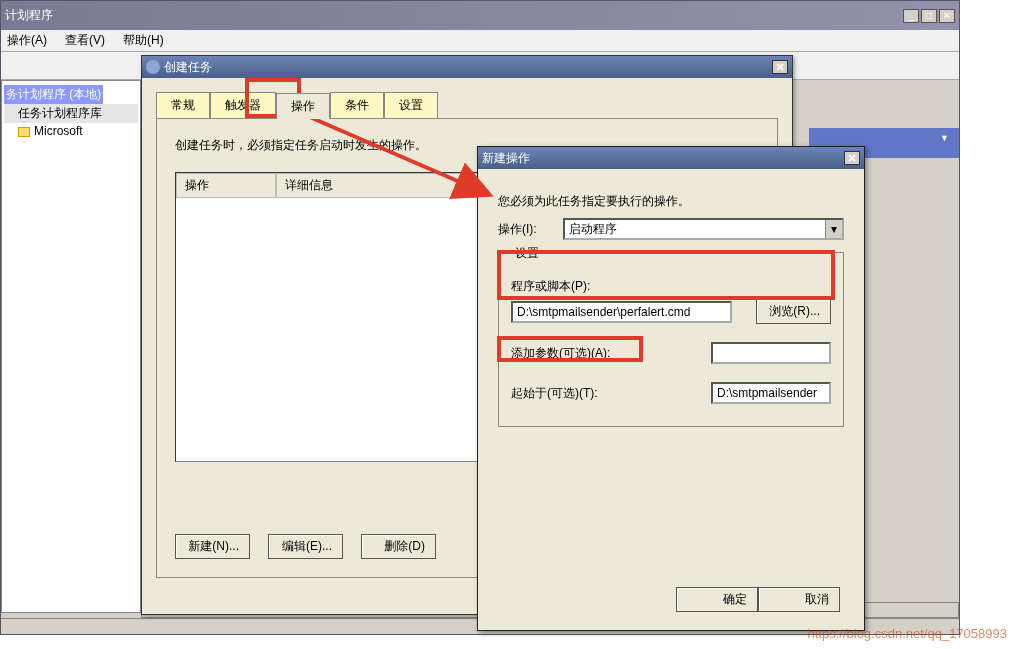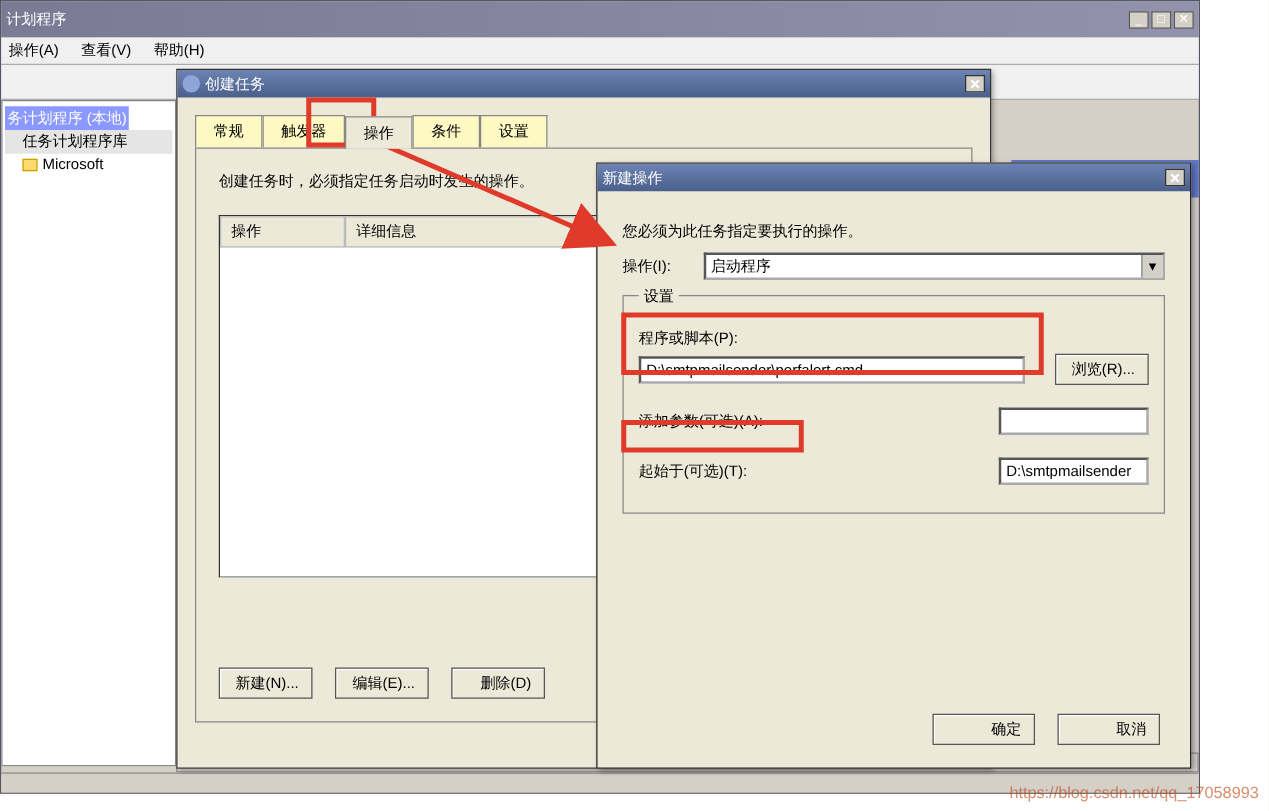--- a/index.html
+++ b/index.html
@@ -39,36 +39,36 @@
   .hint { margin-bottom:18px; }
   .list-frame { border:1px inset #888; background:#fff; height:290px; }
   .list-hdr { display:flex; }
   .col { padding:3px 8px; border:1px solid #bbb; background:#ece9d8; }
   .col1 { width:100px; }
   .col2 { flex:1; }
   .btn-row { position:absolute; bottom:18px; left:18px; display:flex; gap:18px; }
   .btn { padding:3px 10px; min-width:75px; background:#ece9d8; border:1px solid #555; box-shadow:1px 1px 0 #fff inset; text-align:right;}
   
   
-  .dlg2 { position:absolute; left:477px; top:130px; width:476px; height:485px; background:#ece9d8; border:1px solid #222; box-shadow:2px 2px 5px rgba(0,0,0,.4);}
+  .dlg2 { position:absolute; left:477px; top:146px; width:388px; height:485px; background:#ece9d8; border:1px solid #222; box-shadow:2px 2px 5px rgba(0,0,0,.4);}
   .dlg2-body { padding:16px 20px; position:relative; height:calc(100% - 22px); }
   .lbl-row { margin:8px 0 4px 0; }
   .row-flex { display:flex; align-items:center; gap:26px; margin:8px 0; }
   .select { flex:1; height:22px; border:2px inset #aaa; background:#fff; display:flex; align-items:center; padding:0 4px; position:relative;}
   .select .dd { position:absolute; right:0; top:0; width:17px; height:100%; background:#d4d0c8; border-left:1px solid #888; display:flex; align-items:center; justify-content:center;}
   .fieldset { border:1px solid #888; padding:12px 12px 16px 12px; margin-top:12px; }
   .fieldset .legend { position:relative; top:-20px; background:#ece9d8; display:inline-block; padding:0 4px; }
   .fs-inner { margin-top:-12px; }
   .txt { height:22px; border:2px inset #aaa; background:#fff; padding:2px 4px; }
   .prog-row { display:flex; align-items:center; gap:24px; }
   .prog-row .txt { flex:1; }
   .arg-row { display:flex; align-items:center; margin:18px 0 6px 0; }
   .arg-row .lab { flex:0 0 150px; }
   .arg-row .txt { flex:0 0 120px; margin-left:auto; }
-  .dlg2-btns { position:absolute; right:24px; bottom:18px; display:flex; gap:18px; }
+  .dlg2-btns { position:absolute; right:24px; bottom:18px; display:flex; }
   
   
   .redbox { position:absolute; border:4px solid #e03a2a; pointer-events:none; }
   .arrow-svg { position:absolute; pointer-events:none; }
   
   .watermark { position:absolute; right:8px; bottom:8px; color:#c2410c; font-size:13px; opacity:.6; }
 </style>
 </head>
 <body>
 

